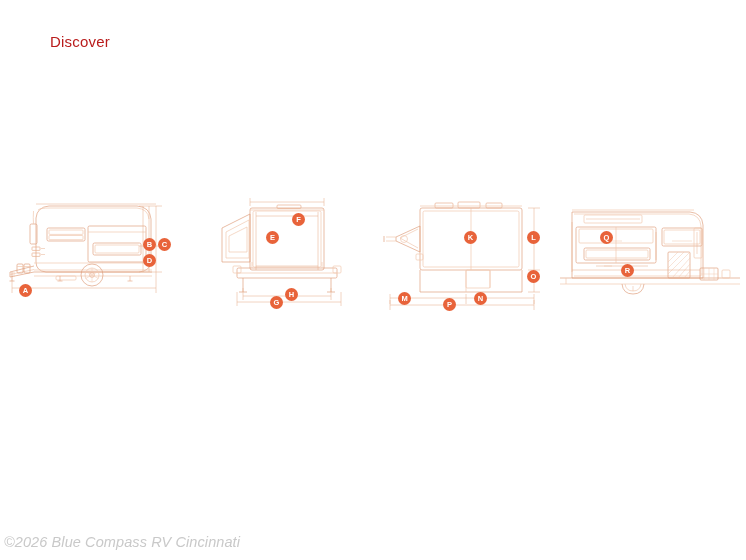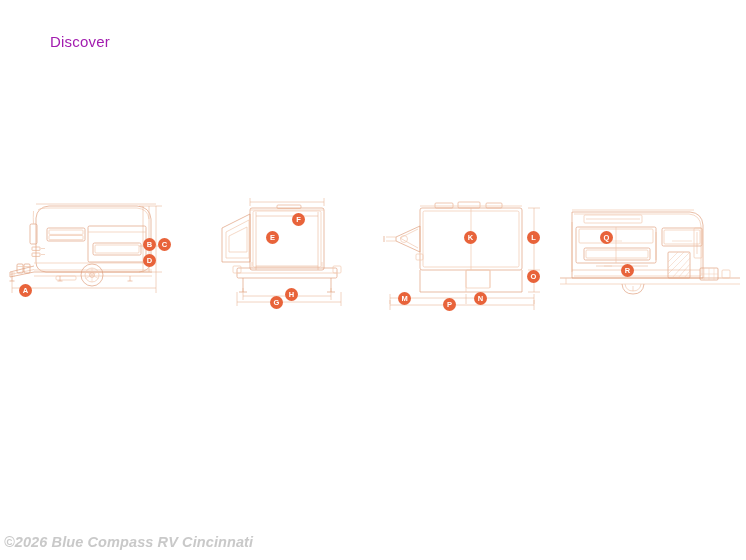--- a/index.html
+++ b/index.html
@@ -14,32 +14,32 @@
     overflow: hidden;
     font-family: "Liberation Sans", sans-serif;
   }
 
   
   #page-title {
     position: absolute;
     left: 50px;
     top: 33px;
     font-size: 15px;
-    color: #a21caf;
+    color: #b91c1c;
     letter-spacing: 0.2px;
     white-space: nowrap;
   }
 
   
   #watermark {
     position: absolute;
     left: 4px;
     top: 534px;
     font-size: 14.5px;
-    font-weight: bold;
+    font-weight: normal;
     font-style: italic;
     color: #c9c9c9;
     white-space: nowrap;
     letter-spacing: 0.1px;
   }
 
   
   #drawings {
     position: absolute;
     left: 0;

